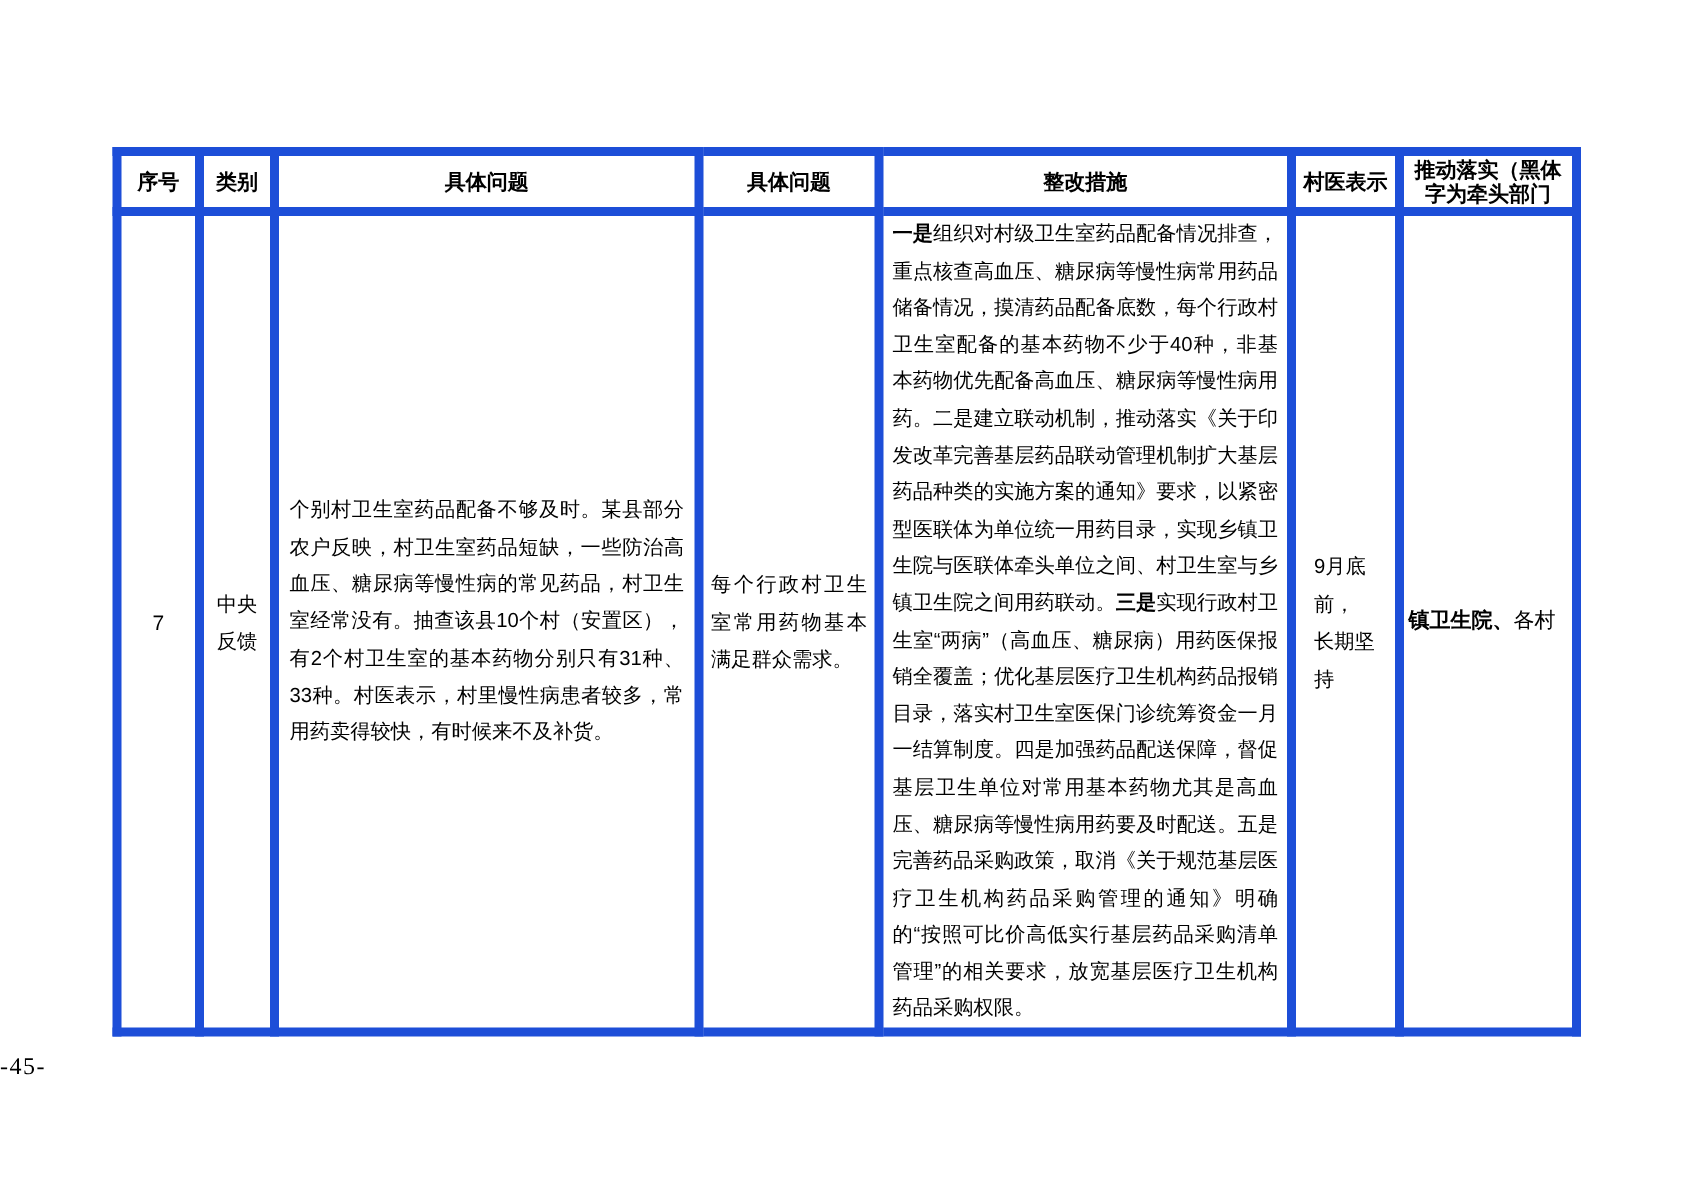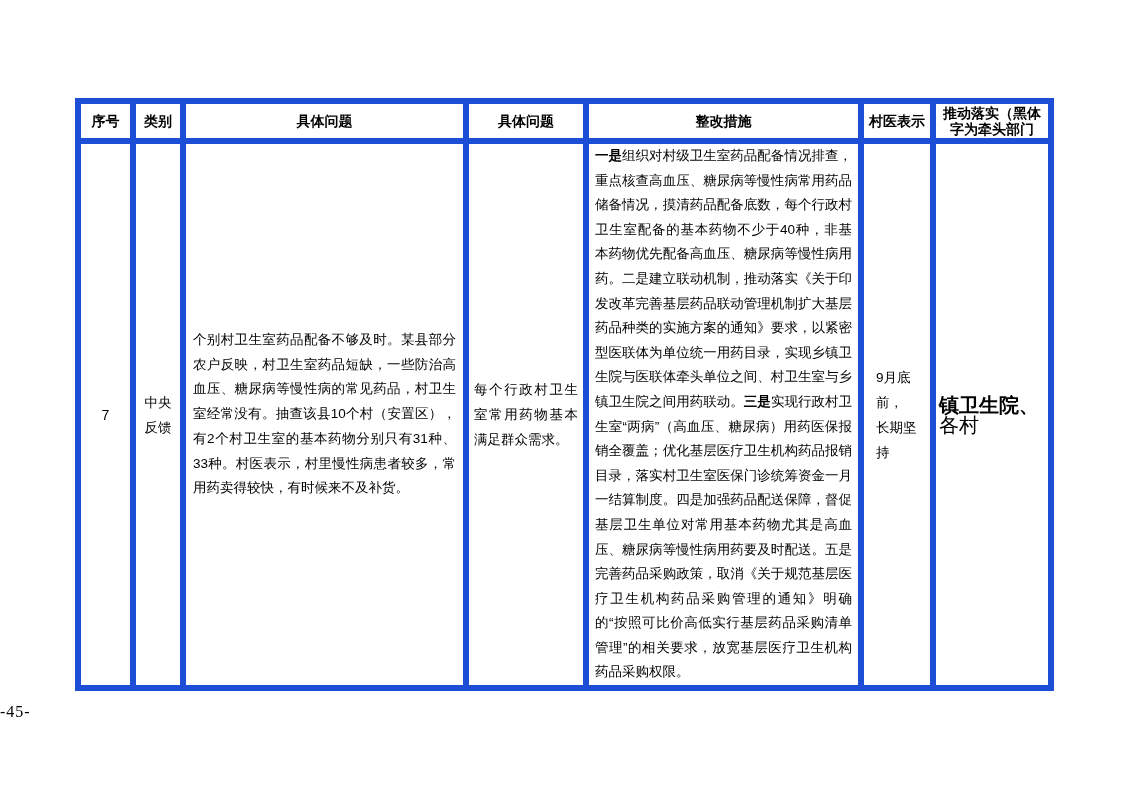--- a/index.html
+++ b/index.html
@@ -77,21 +77,21 @@
     text-justify: inter-ideograph;
     line-height: 24.6px;
   }
   td.c-deadline {
     text-align: left;
     padding: 0 12px;
     line-height: 25px;
   }
   td.c-resp {
     font-family: "Liberation Serif", serif;
-    font-size: 20px;
+    font-size: 14px;
     text-align: left;
     padding: 0 3px;
     line-height: 20px;
     vertical-align: middle;
   }
   .b { font-weight: bold; }
   .page-number {
     position: absolute;
     left: 0;
     right: 0;

